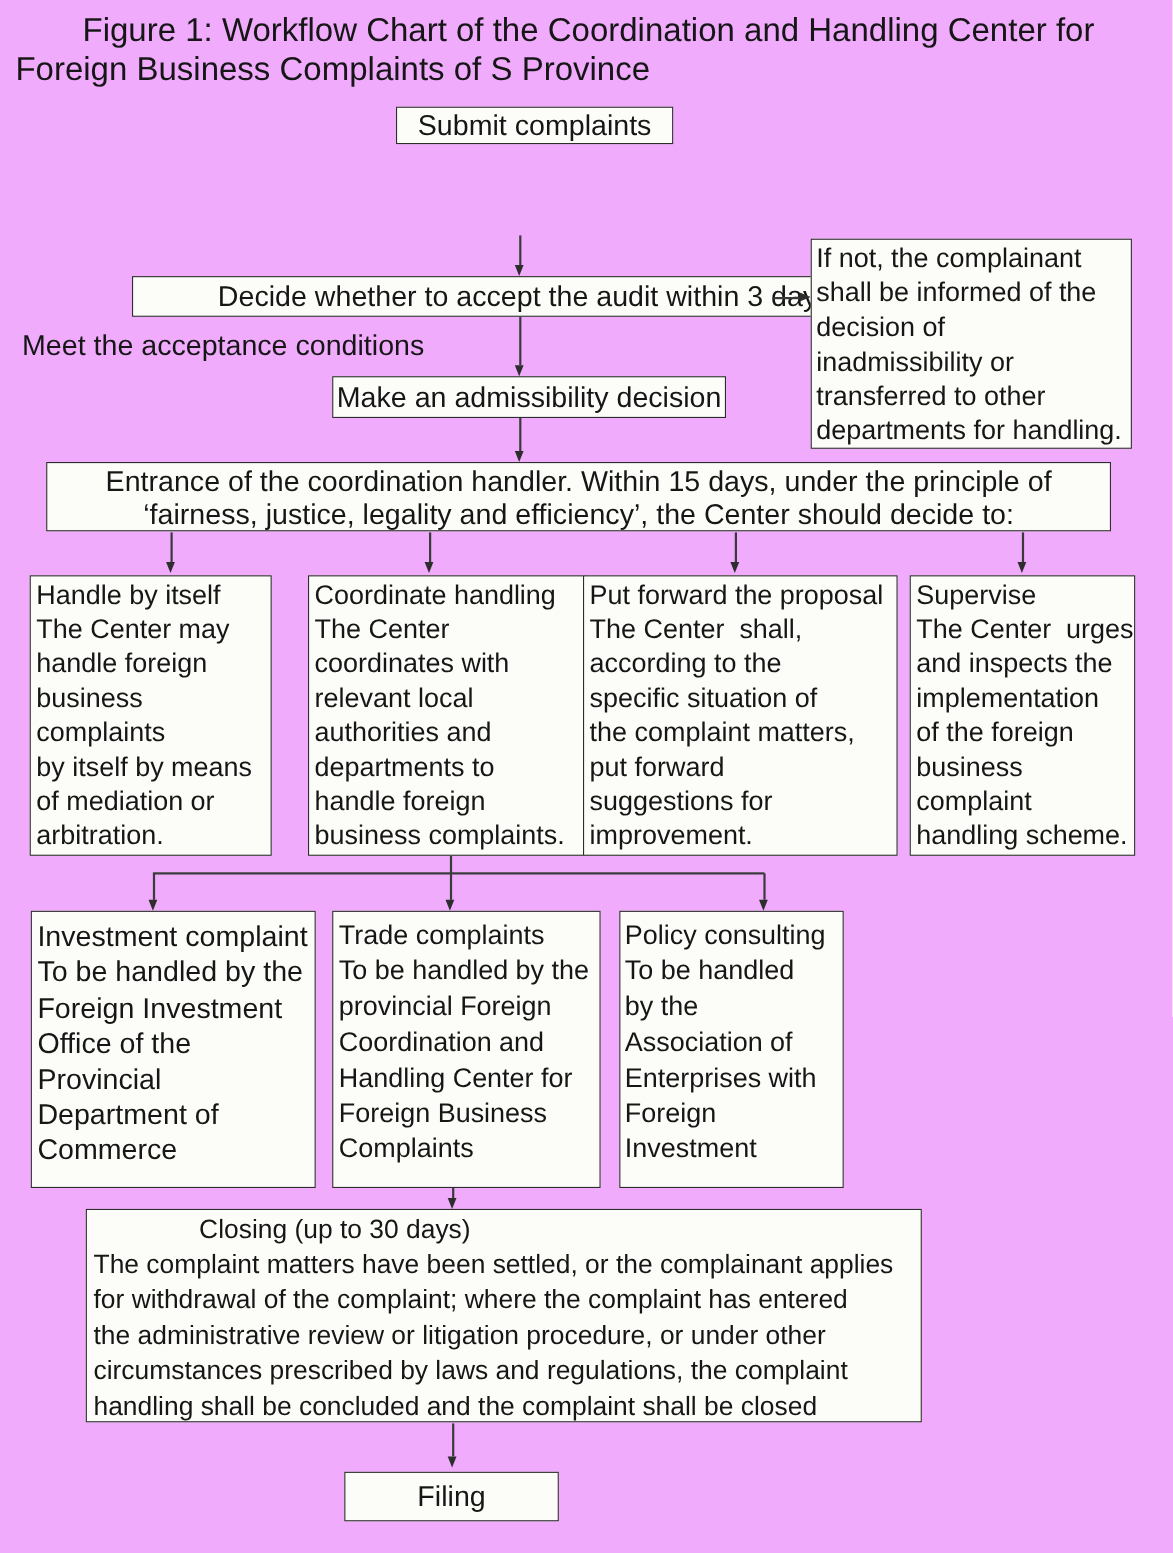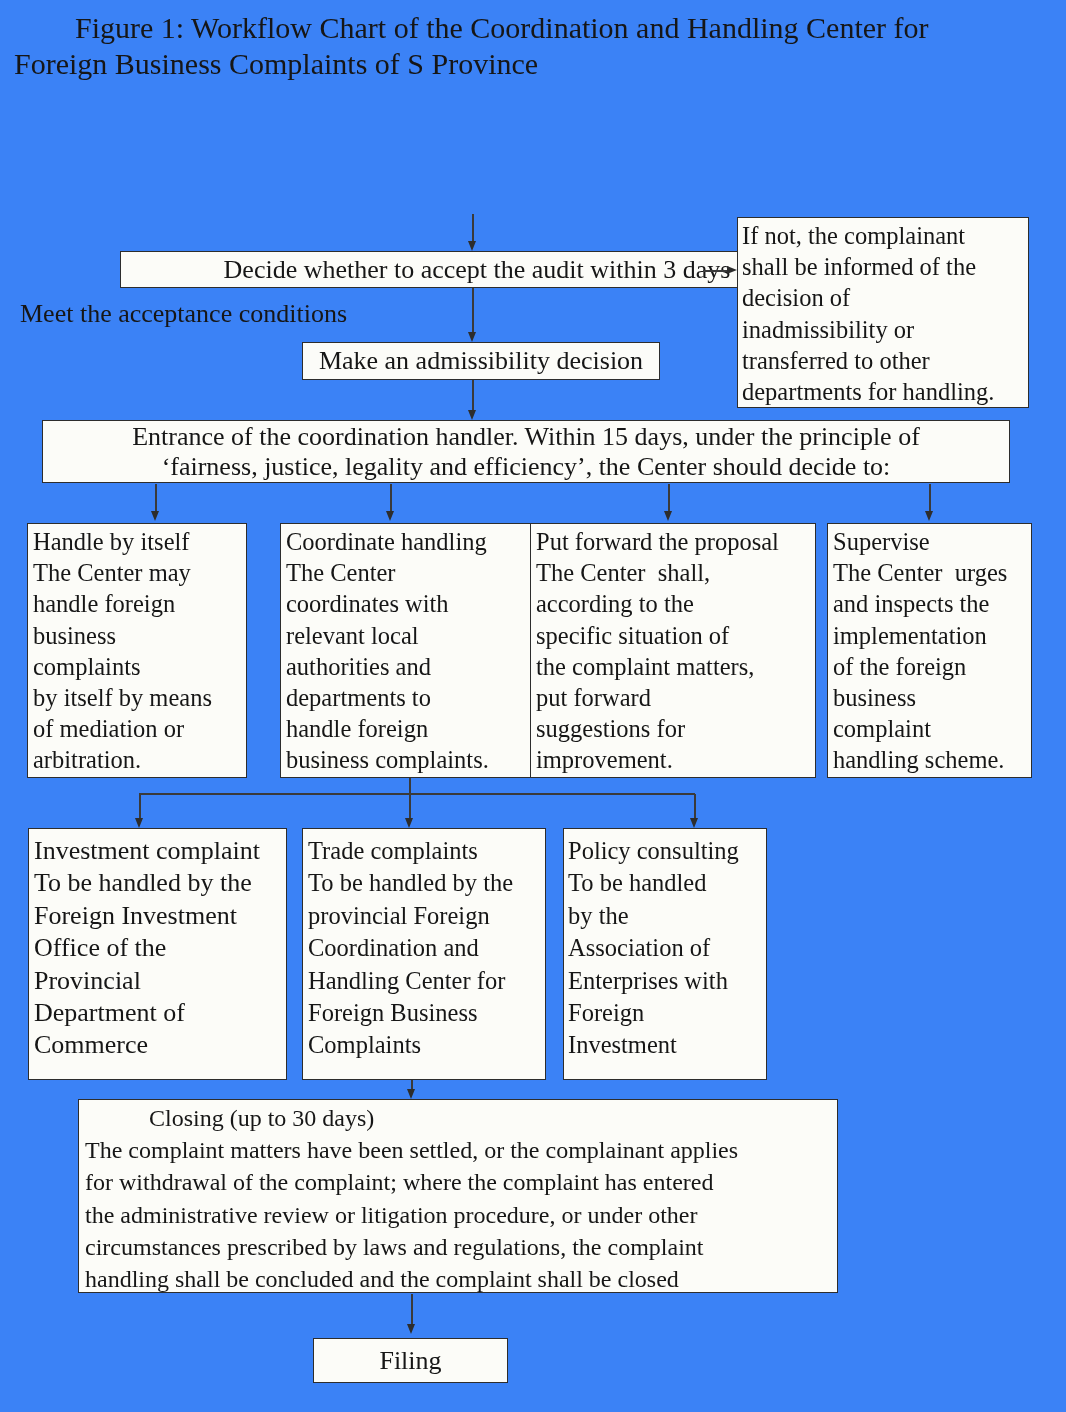--- a/index.html
+++ b/index.html
@@ -1,19 +1,19 @@
 <!DOCTYPE html>
 <html><head>
 <meta charset="utf-8">
 <style>
   html,body { margin:0; padding:0; background:#ffffff; }
   .canvas {
     position:relative; width:1066px; height:1412px;
-    background:#3b82f6; color:#161616;
-    font-family:Liberation Serif, serif;
+    background:#f0abfc; color:#161616;
+    font-family:Liberation Sans, sans-serif;
     overflow:hidden;
   }
   .box {
     position:absolute; box-sizing:border-box;
     border:1.5px solid #2d2d2d; background:#fcfcf8;
   }
   .flex-center { display:flex; align-items:center; justify-content:center; text-align:center; }
   .pre { white-space:pre; }
   .txt { position:absolute; }
   .vline { position:absolute; width:1.5px; background:#3a3a3a; }
@@ -37,20 +37,21 @@
   .body-txt { font-size:24.5px; line-height:31.2px; padding:2px 5px; white-space:pre; }
 </style>
 </head>
 <body>
 
 <div class="canvas">
 
   <div class="title">Figure 1: Workflow Chart of the Coordination and Handling Center for
 Foreign Business Complaints of S Province</div>
 
+  <div class="box flex-center label26" style="left:360px; top:97px; width:252px; height:34px;">Submit complaints</div>
 
 
   <div class="vline" style="left:472px; top:214px; height:28px;"></div>
   <div class="ah-d" style="left:468px; top:241px;"></div>
 
   <div class="box flex-center label26" style="left:120px; top:251px; width:678px; height:37px;padding-left:36px;">Decide whether to accept the audit within 3 days</div>
 
   <div class="hline" style="left:703px; top:270px; width:24px;"></div>
   <div class="ah-r" style="left:727px; top:266px;"></div>
 
@@ -144,21 +145,21 @@
 by the
 Association of
 Enterprises with
 Foreign
 Investment</div>
 
   <div class="vline" style="left:411px; top:1080px; height:10px;"></div>
   <div class="ah-d" style="left:406.5px; top:1089px;"></div>
 
   <div class="box" style="left:78px; top:1099px; width:760px; height:194px; font-size:24px; line-height:32.2px; padding:2px 6px;">
-    <div style="margin-left:64px; white-space:pre;">Closing (up to 30 days)</div>
+    <div style="margin-left:96px; white-space:pre;">Closing (up to 30 days)</div>
     <div style="white-space:pre;">The complaint matters have been settled, or the complainant applies
 for withdrawal of the complaint; where the complaint has entered
 the administrative review or litigation procedure, or under other
 circumstances prescribed by laws and regulations, the complaint
 handling shall be concluded and the complaint shall be closed</div>
   </div>
 
   <div class="vline" style="left:411px; top:1294px; height:30px;"></div>
   <div class="ah-d" style="left:406.5px; top:1324px;"></div>
 

